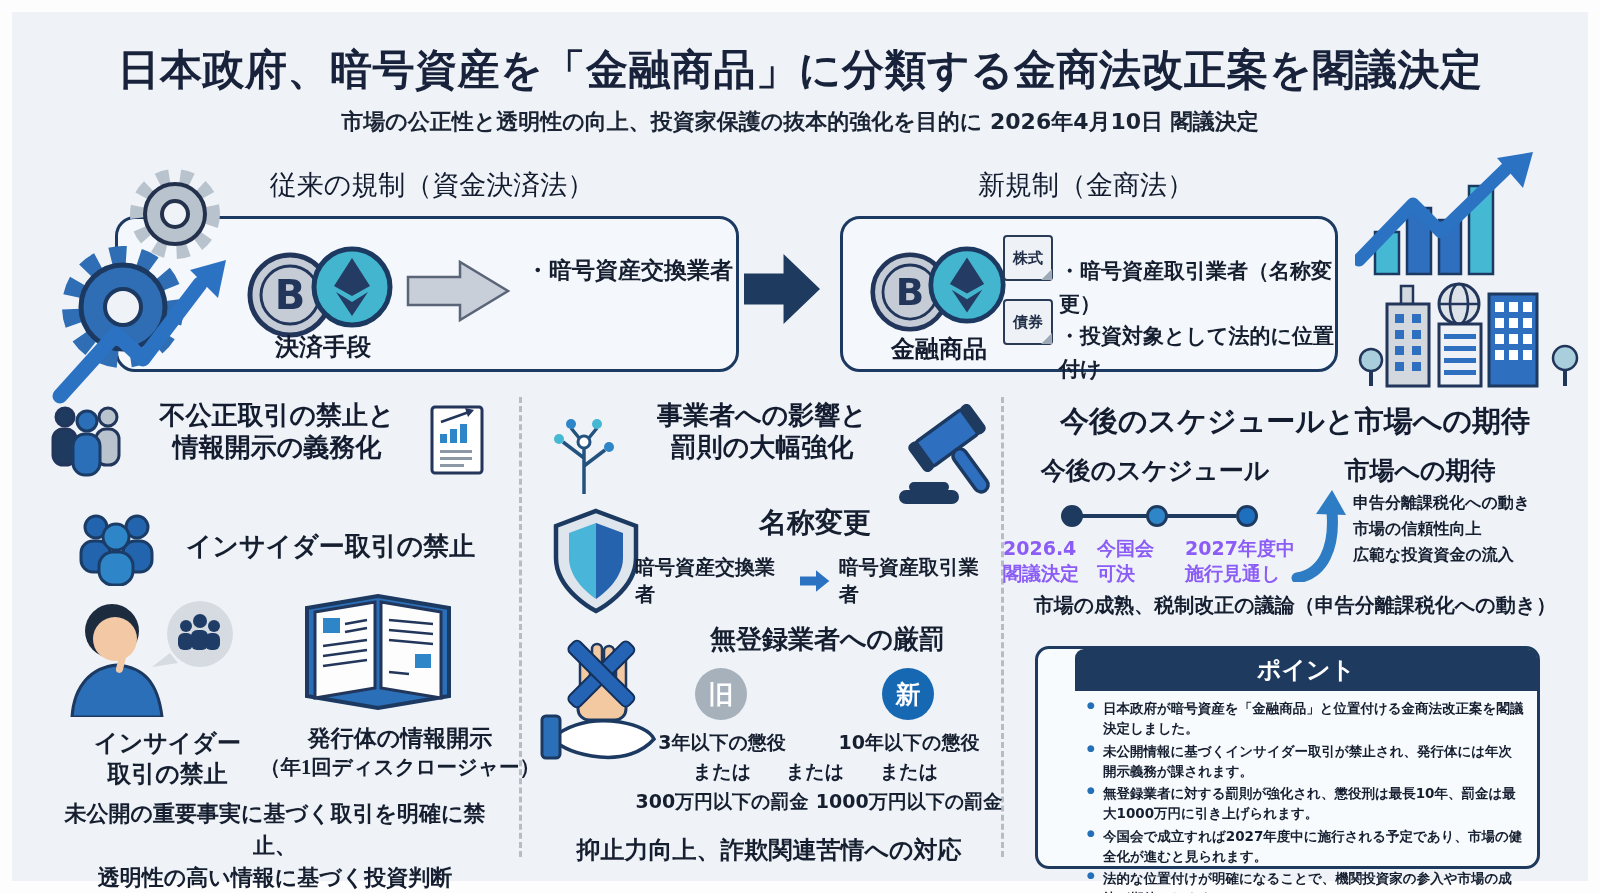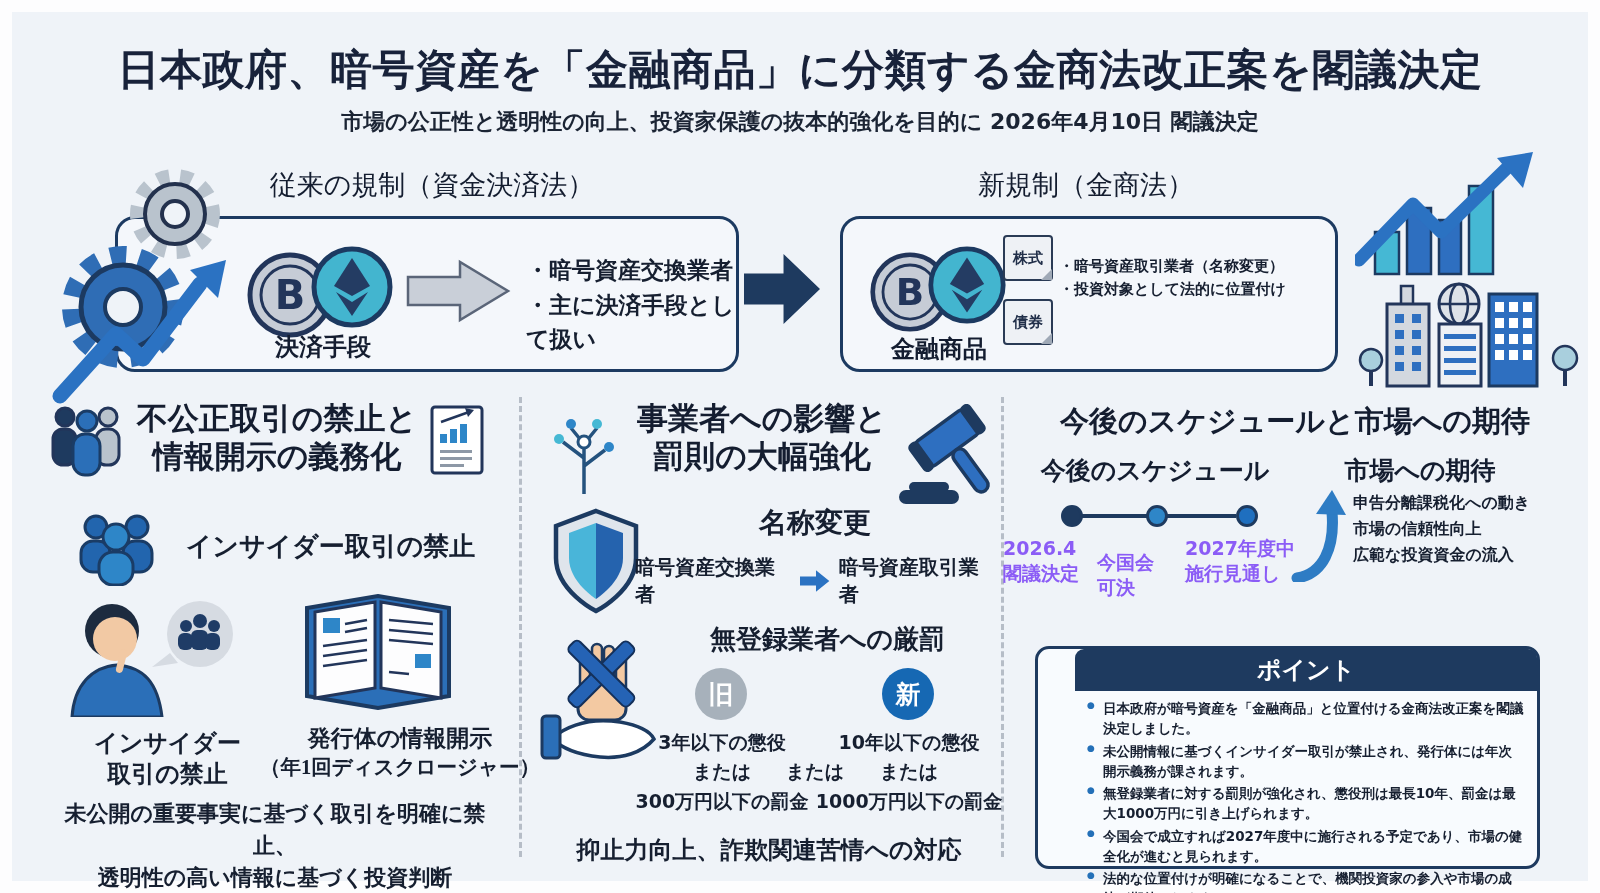--- a/index.html
+++ b/index.html
@@ -21,34 +21,34 @@
   .reg-title{top:155px;font-size:27px;font-weight:400;color:#141d30;}
   .old-title{left:110px;width:620px;}
   .new-title{left:828px;width:492px;}
   .reg-box{top:204px;height:150px;background:#f4f7fb;border:3.5px solid #1c3a61;border-radius:20px;}
   .old-box{left:103px;width:618px;}
   .new-box{left:828px;width:492px;}
   .coin{position:absolute;}
   .coin-label{position:absolute;font-size:24px;font-weight:800;color:#141d30;text-align:center;}
   .box-bullets{position:absolute;font-weight:700;color:#161f30;}
   .old-bullets{left:408px;top:34px;font-size:23px;line-height:1.5;}
-  .new-bullets{left:216px;top:36px;font-size:15px;line-height:1.55;}
+  .new-bullets{left:216px;top:36px;font-size:21px;line-height:1.55;}
   .flow-arrow{left:732px;top:242px;width:76px;height:70px;background:#1e3a5f;
     clip-path:polygon(0 28%,52% 28%,52% 0,100% 50%,52% 100%,52% 72%,0 72%);}
   .note-doc{position:absolute;width:46px;height:42px;background:#eef1f5;border:2.5px solid #2a3b55;border-radius:4px;
     display:flex;align-items:center;justify-content:center;font-size:15px;font-weight:800;color:#22304a;}
   .note-doc::after{content:"";position:absolute;right:-1px;bottom:-1px;width:0;height:0;
     border-style:solid;border-width:0 0 11px 11px;border-color:transparent transparent #9fa9b6 transparent;}
   
   .divider{top:385px;height:460px;border-left:3px dashed #b6bdc7;width:0;}
   .col{top:382px;}
   .col1{left:33px;width:460px;height:475px;}
   .col2{left:523px;width:458px;height:475px;}
   .col3{left:1003px;width:560px;height:480px;}
-  .sec-title{font-size:31px;font-weight:800;color:#141d30;line-height:1.22;text-align:center;}
+  .sec-title{font-size:26px;font-weight:800;color:#141d30;line-height:1.22;text-align:center;}
   .plain{font-weight:800;color:#161f30;}
   
   .badge{width:52px;height:52px;border-radius:50%;color:#fff;font-size:25px;font-weight:800;
     display:flex;align-items:center;justify-content:center;}
   .badge-old{background:#a7b1bb;}
   .badge-new{background:#1668b3;}
   .pen-lines{font-size:19px;font-weight:800;line-height:1.55;text-align:center;color:#161f30;}
   
   .tl-line{position:absolute;background:#1e3a5f;height:4px;}
   .tl-dot{position:absolute;width:22px;height:22px;border-radius:50%;box-sizing:border-box;border:3px solid #1e3a5f;}
@@ -91,21 +91,20 @@
     <svg class="coin" style="left:192px;top:26px;" width="84" height="84" viewBox="0 0 84 84">
       <circle cx="42" cy="42" r="38" fill="#43b5cf" stroke="#1c3a61" stroke-width="5"></circle>
       <polygon points="42,13 60,41 42,51 24,41" fill="#243c63"></polygon>
       <polygon points="42,57 58,47 42,71 26,47" fill="#243c63"></polygon>
     </svg>
     <svg class="coin" style="left:288px;top:40px;" width="105" height="64" viewBox="0 0 105 64">
       <polygon points="2,18 54,18 54,3 102,32 54,61 54,46 2,46" fill="#c9cfd8" stroke="#5a6578" stroke-width="2.5"></polygon>
     </svg>
     <div class="box-bullets old-bullets">
       <div>・暗号資産交換業者</div>
-      <div>・主に決済手段として扱い</div>
     </div>
     <div class="coin-label" style="left:120px;top:112px;width:170px;">決済手段</div>
   </div>
 
   <div class="abs flow-arrow"></div>
 
   <div class="abs ctr reg-title new-title">新規制（金商法）</div>
   <div class="abs reg-box new-box">
     <svg class="coin" style="left:26px;top:32px;" width="82" height="82" viewBox="0 0 88 88">
       <circle cx="44" cy="44" r="40" fill="#c6ccd6" stroke="#22355a" stroke-width="5"></circle>
@@ -334,39 +333,40 @@
     <div class="abs" style="left:0;top:111px;width:270px;height:26px;">
       <div class="tl-line" style="left:57px;top:9px;width:164px;"></div>
       <div class="tl-dot" style="left:46px;top:0;background:#1e3a5f;"></div>
       <div class="tl-dot" style="left:131px;top:0;background:#2e86c8;"></div>
       <div class="tl-dot" style="left:221px;top:0;background:#1f6fbf;"></div>
     </div>
     <div class="tl-label" style="left:-12px;top:142px;width:120px;">
       <div>2026.4</div>
       <div>閣議決定</div>
     </div>
-    <div class="tl-label" style="left:82px;top:142px;width:120px;margin-top:14px;">
+    <div class="tl-label" style="left:82px;top:142px;width:120px;">
       <div>今国会</div>
       <div>可決</div>
     </div>
     <div class="tl-label" style="left:170px;top:142px;width:130px;">
       <div>2027年度中</div>
       <div>施行見通し</div>
     </div>
 
     <svg class="abs" style="left:272px;top:96px;" width="66" height="92" viewBox="0 0 66 92">
       <path d="M10,88 C36,84 48,58 45,22" fill="none" stroke="#2e7cc4" stroke-width="11" stroke-linecap="round"></path>
       <polygon points="29,24 45,0 59,25" fill="#2e7cc4"></polygon>
     </svg>
     <div class="abs expect" style="left:338px;top:96px;width:218px;">
       <div>申告分離課税化への動き</div>
       <div>市場の信頼性向上</div>
       <div>広範な投資資金の流入</div>
     </div>
 
+    <div class="abs ctr plain" style="left:0;top:198px;width:560px;font-size:20px;">市場の成熟、税制改正の議論（申告分離課税化への動き）</div>
 
     <div class="abs points-box">
       <div class="points-header">ポイント</div>
       <ul class="points-list">
         <li>日本政府が暗号資産を「金融商品」と位置付ける金商法改正案を閣議決定しました。</li>
         <li>未公開情報に基づくインサイダー取引が禁止され、発行体には年次開示義務が課されます。</li>
         <li>無登録業者に対する罰則が強化され、懲役刑は最長10年、罰金は最大1000万円に引き上げられます。</li>
         <li>今国会で成立すれば2027年度中に施行される予定であり、市場の健全化が進むと見られます。</li>
         <li>法的な位置付けが明確になることで、機関投資家の参入や市場の成熟が期待されます。</li>
       </ul>

